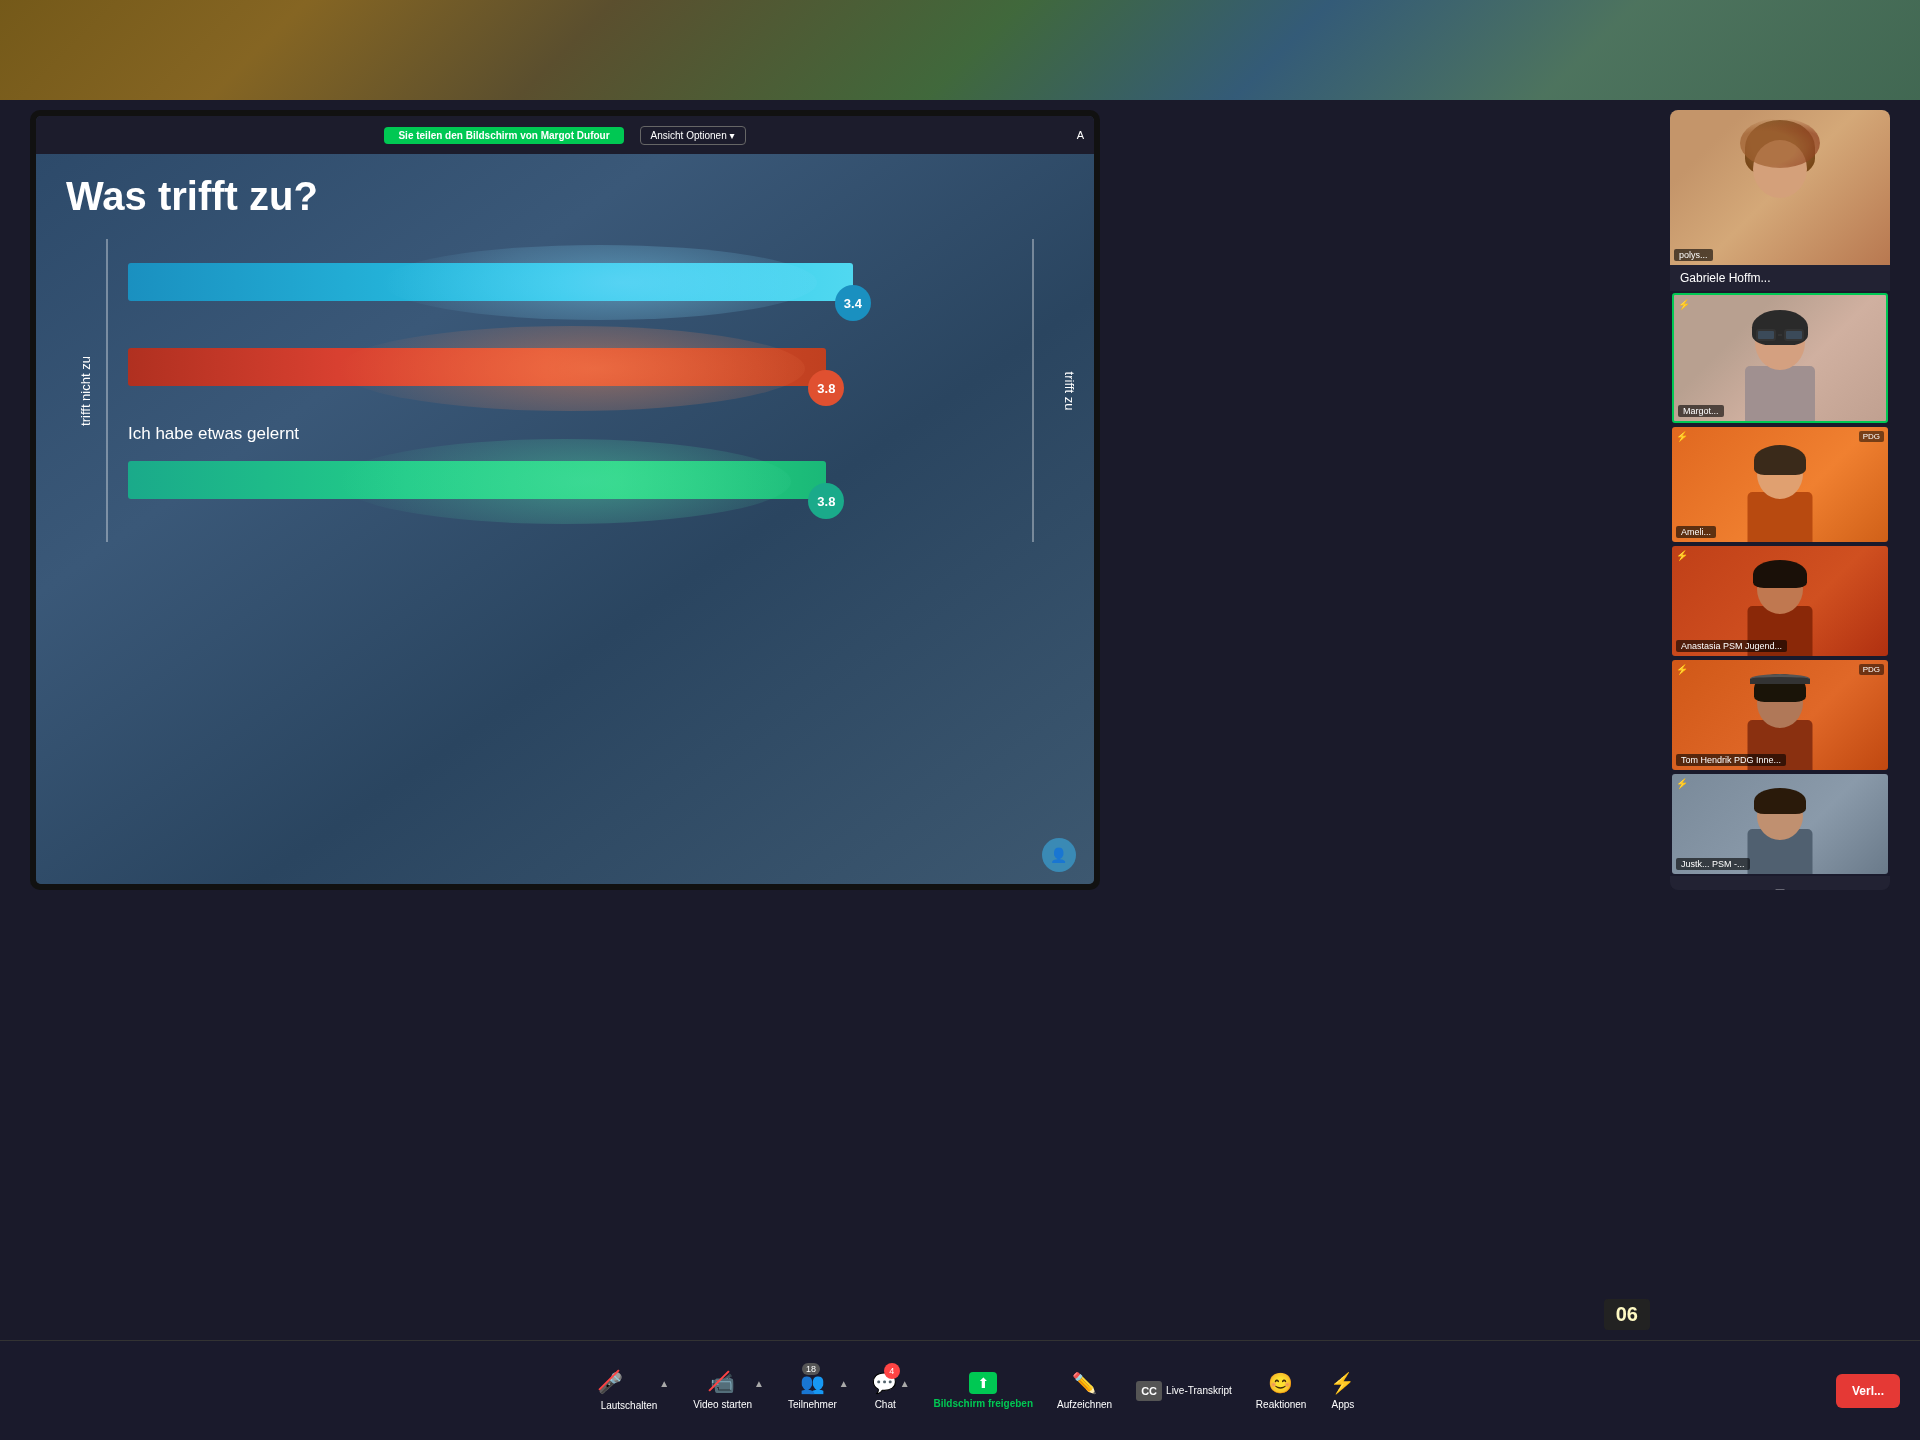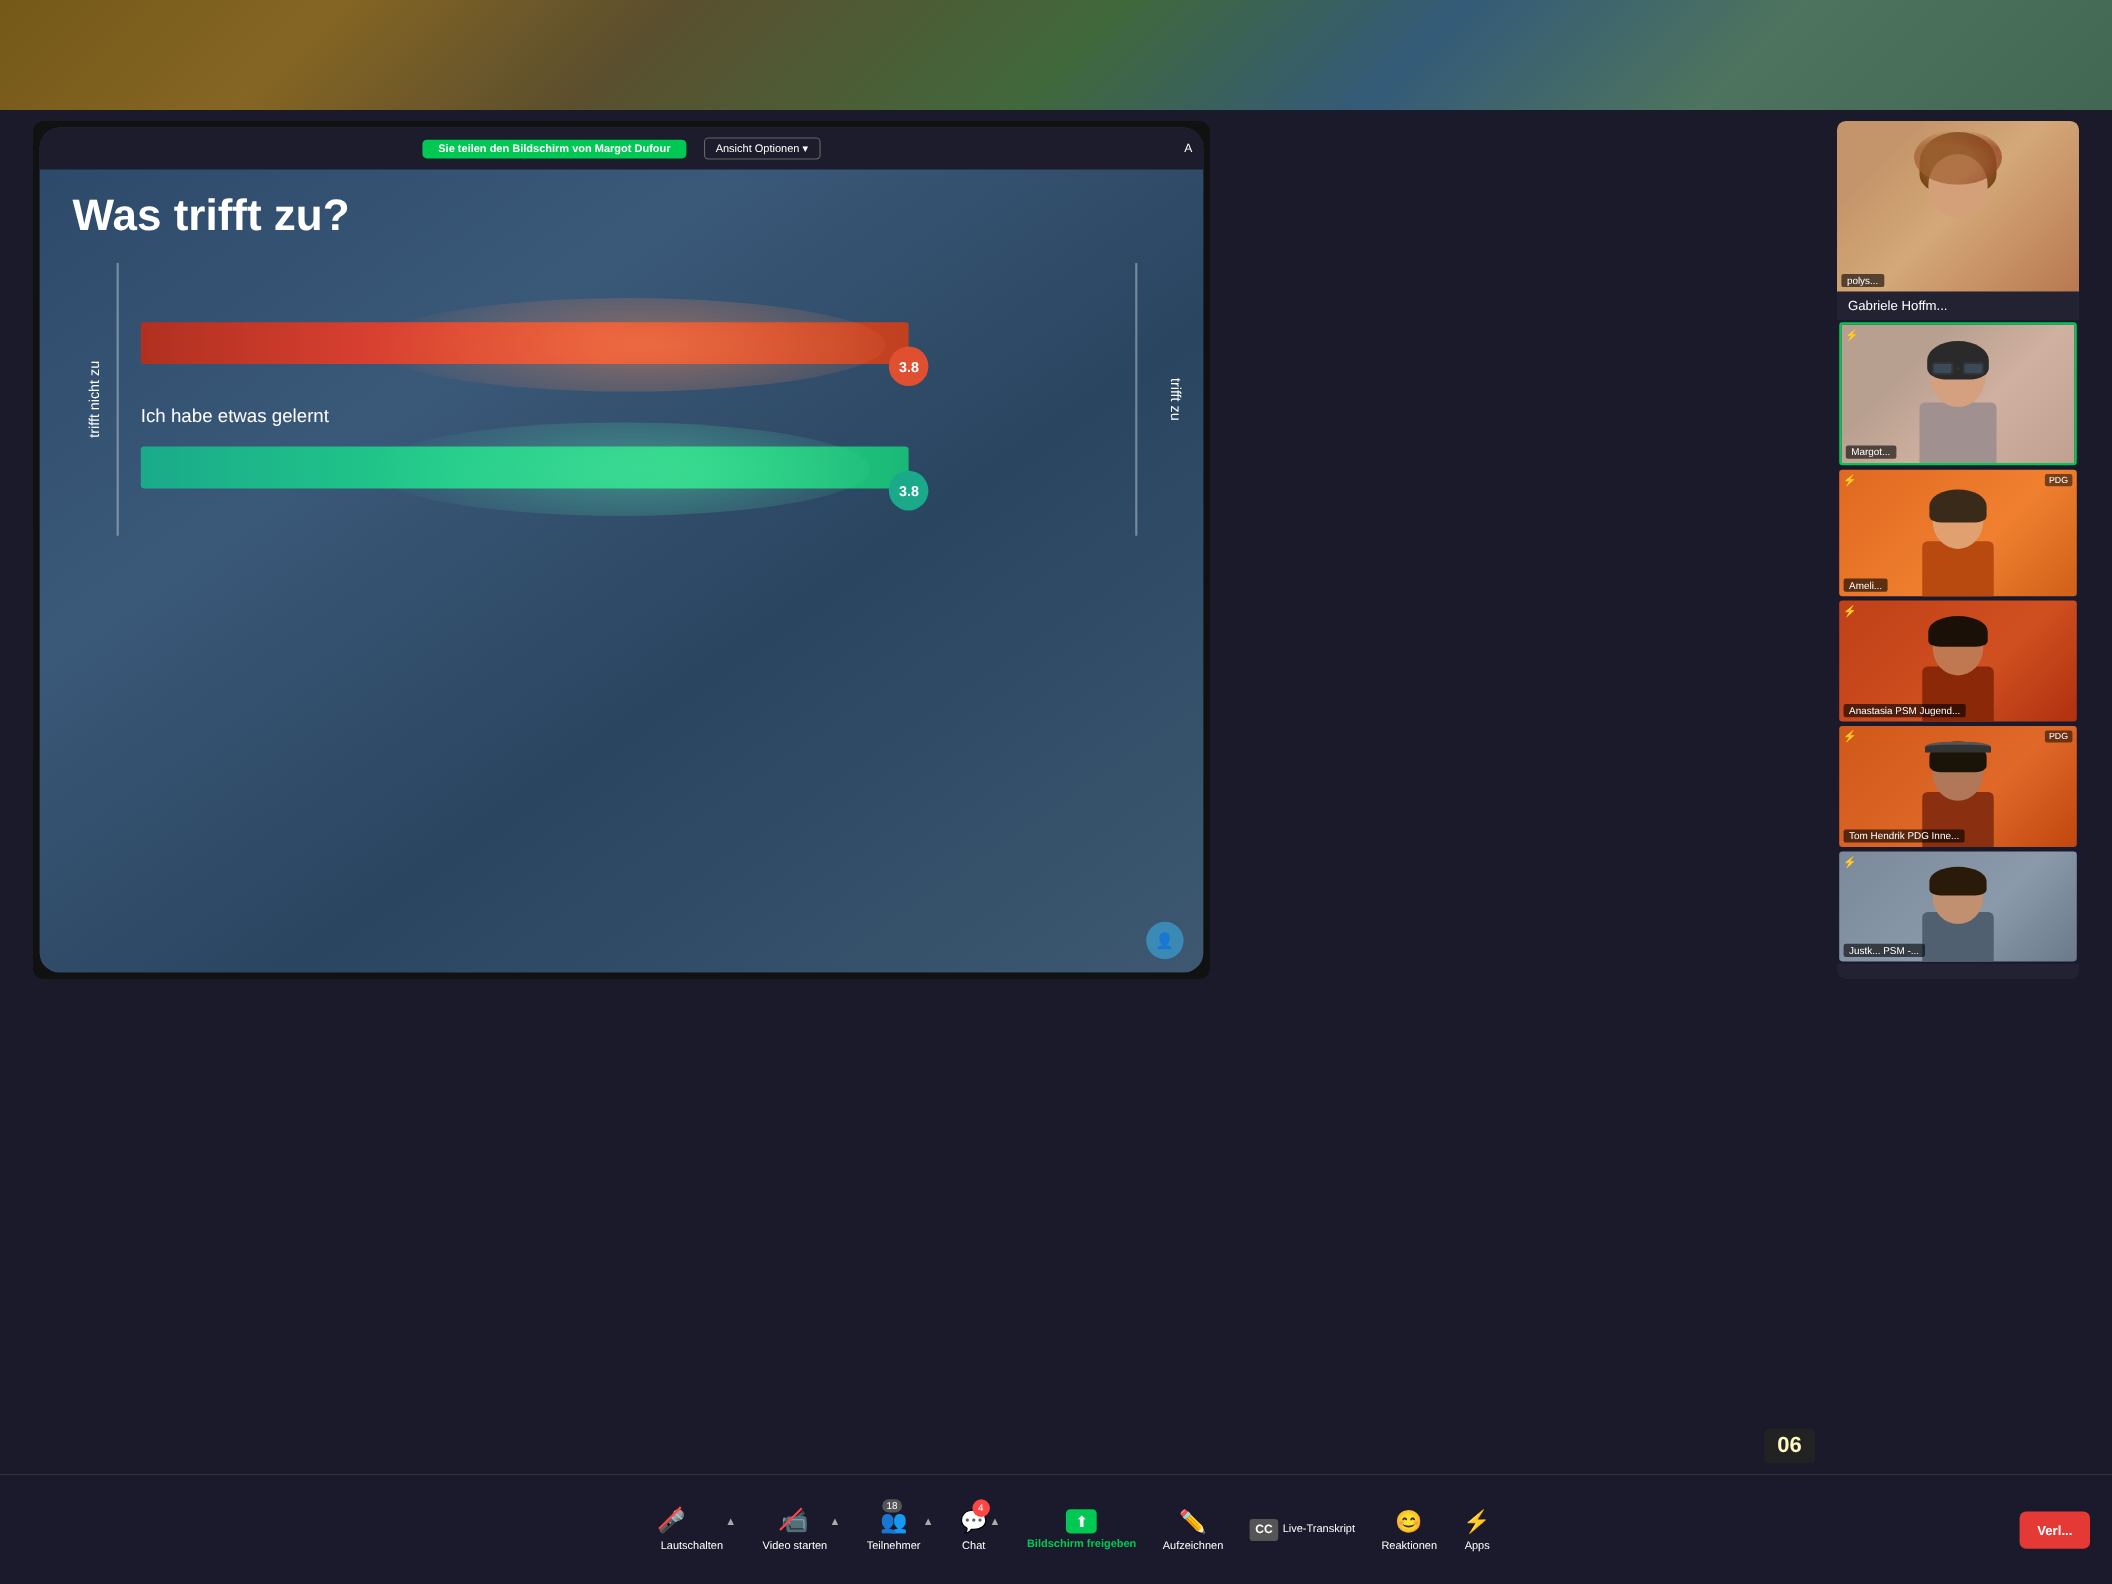--- a/index.html
+++ b/index.html
@@ -14,41 +14,50 @@
   </style>
 </head>
 <body>
 
 <div style="position:absolute;top:0;left:0;right:0;height:130px;background:linear-gradient(135deg,#8B6914 0%,#a07820 15%,#6B5C2E 30%,#4a7c3f 50%,#3a6b8a 65%,#5a8a6a 80%,#4a7a5a 100%);opacity:0.8;z-index:0;"></div>
 
 <div style="position:absolute;top:100px;left:0;right:0;bottom:0;background:#1a1a2a;"></div>
 
 <div style="position:absolute;top:110px;left:30px;width:1070px;height:780px;background:#111;border-radius:10px;padding:6px;">
 
-  <div style="width:100%;height:100%;background:#2a3a4a;border-radius:18px;overflow:hidden;position:relative;">
+  <div style="width:100%;height:100%;background:#2a3a4a;border-radius:5px;overflow:hidden;position:relative;">
 
     <div style="position:absolute;top:0;left:0;right:0;height:38px;background:#1c1c2c;display:flex;align-items:center;justify-content:center;gap:16px;z-index:10;">
       <div style="background:#00c853;color:white;font-size:10px;padding:3px 14px;border-radius:4px;font-weight:bold;">Sie teilen den Bildschirm von Margot Dufour</div>
       <div style="color:white;font-size:10px;border:1px solid #666;padding:3px 10px;border-radius:4px;">Ansicht Optionen ▾</div>
       <div style="position:absolute;right:10px;color:white;font-size:11px;">A</div>
     </div>
 
     <div style="position:absolute;top:38px;left:0;right:0;bottom:0;background:linear-gradient(145deg,#2d4a6a 0%,#3a5878 30%,#2a4560 60%,#3d5870 100%);">
 
       <div style="color:white;font-size:40px;font-weight:bold;padding:20px 30px 10px 30px;">Was trifft zu?</div>
 
       <div style="position:relative;margin:10px 60px 10px 70px;">
 
         <div style="position:absolute;left:-55px;top:50%;transform:translateY(-50%) rotate(-90deg);color:white;font-size:13px;white-space:nowrap;">trifft nicht zu</div>
 
         <div style="position:absolute;right:-55px;top:50%;transform:translateY(-50%) rotate(90deg);color:white;font-size:13px;white-space:nowrap;">trifft zu</div>
 
         <div style="border-left:2px solid rgba(255,255,255,0.35);border-right:2px solid rgba(255,255,255,0.35);padding:15px 20px;">
 
           <div style="margin-bottom:30px;">
+            <div style="position:relative;height:55px;display:flex;align-items:center;">
+
+              <div style="height:38px;width:82%;background:linear-gradient(90deg,#1a90c0 0%,#2ac8e8 60%,#50d8f0 100%);border-radius:3px;position:relative;overflow:visible;">
+
+                <div style="position:absolute;top:-18px;left:35%;right:5%;height:75px;background:radial-gradient(ellipse 55% 90% at 55% 50%,rgba(130,220,255,0.45) 0%,transparent 100%);border-radius:50%;pointer-events:none;"></div>
+              </div>
+
+              <div style="position:absolute;bottom:-12px;left:calc(82% - 18px);width:36px;height:36px;border-radius:50%;background:#1a90c0;display:flex;align-items:center;justify-content:center;color:white;font-size:13px;font-weight:bold;z-index:2;">3.4</div>
+            </div>
           </div>
 
           <div style="margin-bottom:30px;">
             <div style="position:relative;height:55px;display:flex;align-items:center;">
 
               <div style="height:38px;width:79%;background:linear-gradient(90deg,#b03020 0%,#d84030 30%,#e05030 60%,#c04020 100%);border-radius:3px;position:relative;overflow:visible;">
 
                 <div style="position:absolute;top:-22px;left:30%;right:3%;height:85px;background:radial-gradient(ellipse 55% 85% at 55% 50%,rgba(255,140,90,0.45) 0%,transparent 100%);border-radius:50%;pointer-events:none;"></div>
               </div>
 

